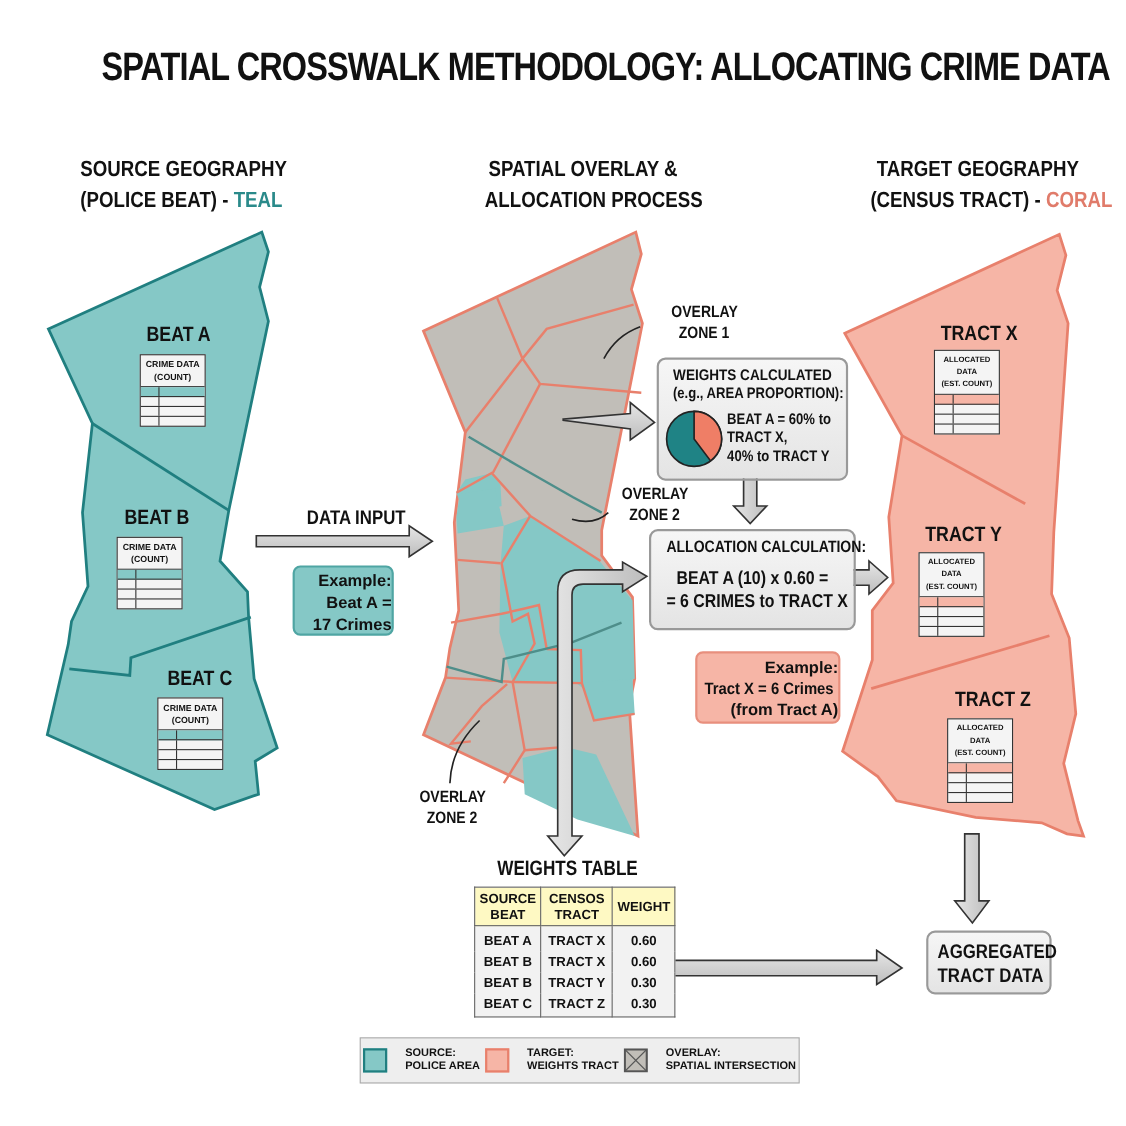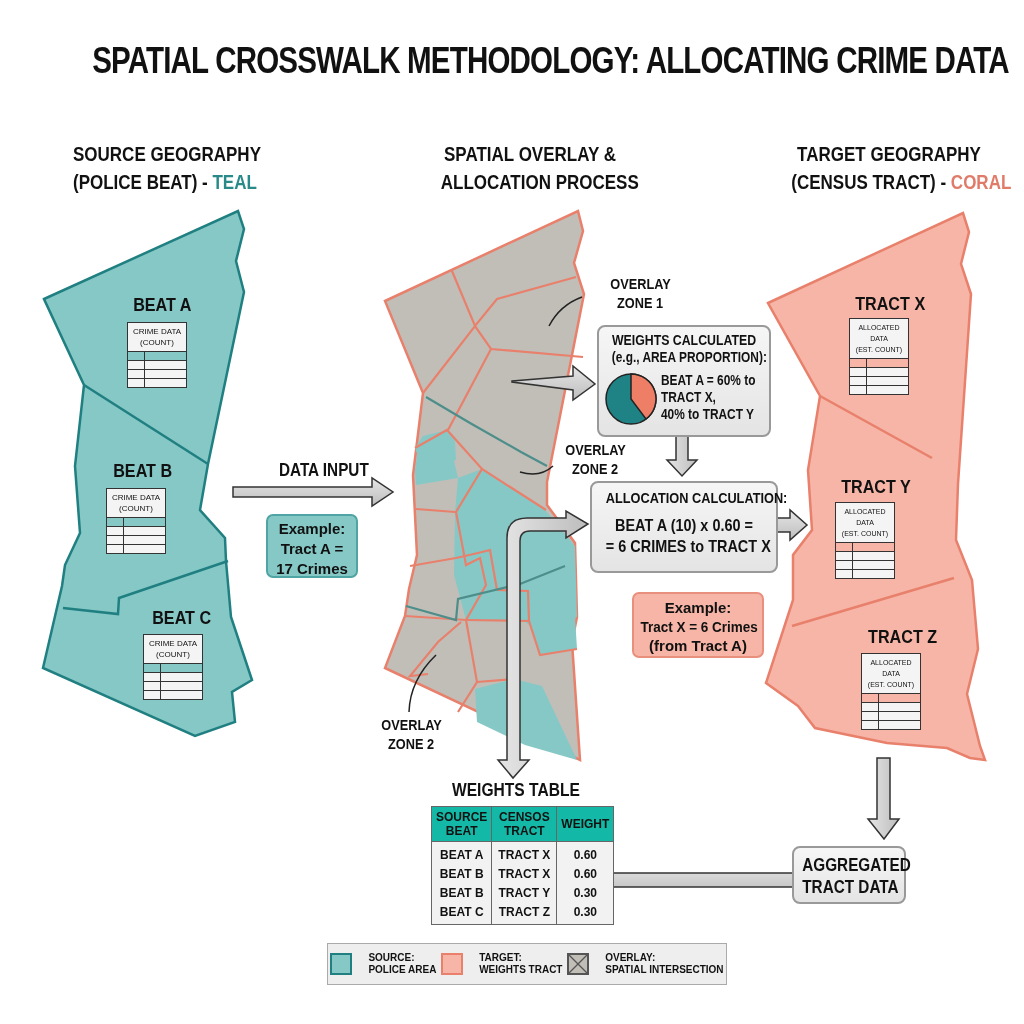--- a/index.html
+++ b/index.html
@@ -9,36 +9,36 @@
            font-size: 36px; font-weight: bold; letter-spacing: -1px; transform: scaleX(0.82);
            white-space: nowrap; }
   .col-head { position: absolute; text-align: center; font-size: 20px; font-weight: bold;
               line-height: 28px; white-space: nowrap; transform: scaleX(0.85); }
   .teal-word { color: #2a8a8a; }
   .coral-word { color: #e07b6a; }
   svg.base { position: absolute; left: 0; top: 0; }
   .lbl { position: absolute; font-weight: bold; white-space: nowrap; text-align: center; }
   .region-title { font-size: 19px; transform: scaleX(0.85); }
   .mini-table { position: absolute; width: 58px; border: 1.5px solid #333; background: #f4f4f4; }
-  .mini-table .mt-head { font-size: 8px; font-weight: normal; text-align: center; line-height: 11px;
+  .mini-table .mt-head { font-size: 8px; font-weight: bold; text-align: center; line-height: 11px;
                          padding: 3px 0; border-bottom: 1.5px solid #333; }
   .mini-table .mt-row { display: flex; height: 8px; border-bottom: 1px solid #333; }
   .mini-table .mt-row:last-child { border-bottom: none; }
   .mini-table .mt-c1 { width: 16px; border-right: 1.5px solid #333; }
   .mini-table .mt-c2 { flex: 1; }
   .box { position: absolute; border: 2px solid #999; border-radius: 8px;
          background: linear-gradient(#f6f6f6, #e4e4e4); text-align: center; font-weight: bold; }
-  .callout { position: absolute; border-radius: 7px; text-align: center; font-weight: bold; }
+  .callout { position: absolute; border-radius: 7px; text-align: right; font-weight: bold; }
   .callout-teal { background: #85c8c6; border: 2px solid #4fa5a3; }
   .callout-coral { background: #f6b5a6; border: 2px solid #e88f7d; }
   .small-lbl { position: absolute; font-size: 15px; font-weight: bold; line-height: 19px;
                text-align: center; white-space: nowrap; transform: scaleX(0.85); }
   #weights-table { position: absolute; left: 431px; top: 806px; border-collapse: collapse;
                    font-size: 12px; font-weight: bold; background: #f2f2f2; }
-  #weights-table th { background: #14b8a6; border: 1.5px solid #666; padding: 3px 4px;
+  #weights-table th { background: #fef9c3; border: 1.5px solid #666; padding: 3px 4px;
                       font-size: 12px; line-height: 14px; margin-top: 36px; }
   #weights-table td { border-left: 1.5px solid #666; border-right: 1.5px solid #666;
                       padding: 1px 6px; text-align: center; line-height: 17px; }
   #weights-table tr.last td { border-bottom: 1.5px solid #666; padding-bottom: 3px; }
   #weights-table tr.first td { padding-top: 5px; }
   #legend { position: absolute; left: 327px; top: 943px; width: 398px; height: 40px;
             background: #eeeeee; border: 1.5px solid #aaa; display: flex; align-items: center;
             justify-content: space-around; }
   .leg-item { display: flex; align-items: center; gap: 16px; }
   .leg-swatch { width: 22px; height: 22px; border: 2px solid #555; box-sizing: border-box; }
@@ -284,21 +284,21 @@
     </div>
   <div class="mt-row">
       <div class="mt-c1"></div>
       <div class="mt-c2"></div>
     </div>
 </div>
 
 <div class="lbl" style="left:271px; top:460px; font-size:18px; transform:scaleX(0.85);">DATA INPUT</div>
 <div class="callout callout-teal" style="left:266px; top:514px; width:92px; height:64px; font-size:15px; line-height:20px; padding-top:3px; box-sizing:border-box;">
   <div>Example:</div>
-  <div>Tract A =</div>
+  <div>Beat A =</div>
   <div>17 Crimes</div>
 </div>
 
 <div class="small-lbl" style="left:605px; top:274px; width:70px;">
   <div>OVERLAY</div>
   <div>ZONE 1</div>
 </div>
 <div class="small-lbl" style="left:560px; top:440px; width:70px;">
   <div>OVERLAY</div>
   <div>ZONE 2</div>
@@ -367,21 +367,21 @@
       <td>0.30</td>
     </tr>
     <tr class="last">
       <td>BEAT C</td>
       <td>TRACT Z</td>
       <td>0.30</td>
     </tr>
   </tbody>
 </table>
 
-<div class="box" style="left:792px; top:846px; width:114px; height:58px; font-size:18px; line-height:22px; padding-top:6px; box-sizing:border-box;">
+<div class="box" style="left:842px; top:846px; width:114px; height:58px; font-size:18px; line-height:22px; padding-top:6px; box-sizing:border-box;">
   <div style="transform:scaleX(0.85); white-space:nowrap;">AGGREGATED</div>
   <div style="transform:scaleX(0.85); white-space:nowrap;">TRACT DATA</div>
 </div>
 
 <div id="legend">
   <div class="leg-item">
     <div class="leg-swatch" style="background:#85c8c6; border-color:#207f80;"></div>
     <div class="leg-text">
         <div>SOURCE:</div>
         <div>POLICE AREA</div>

